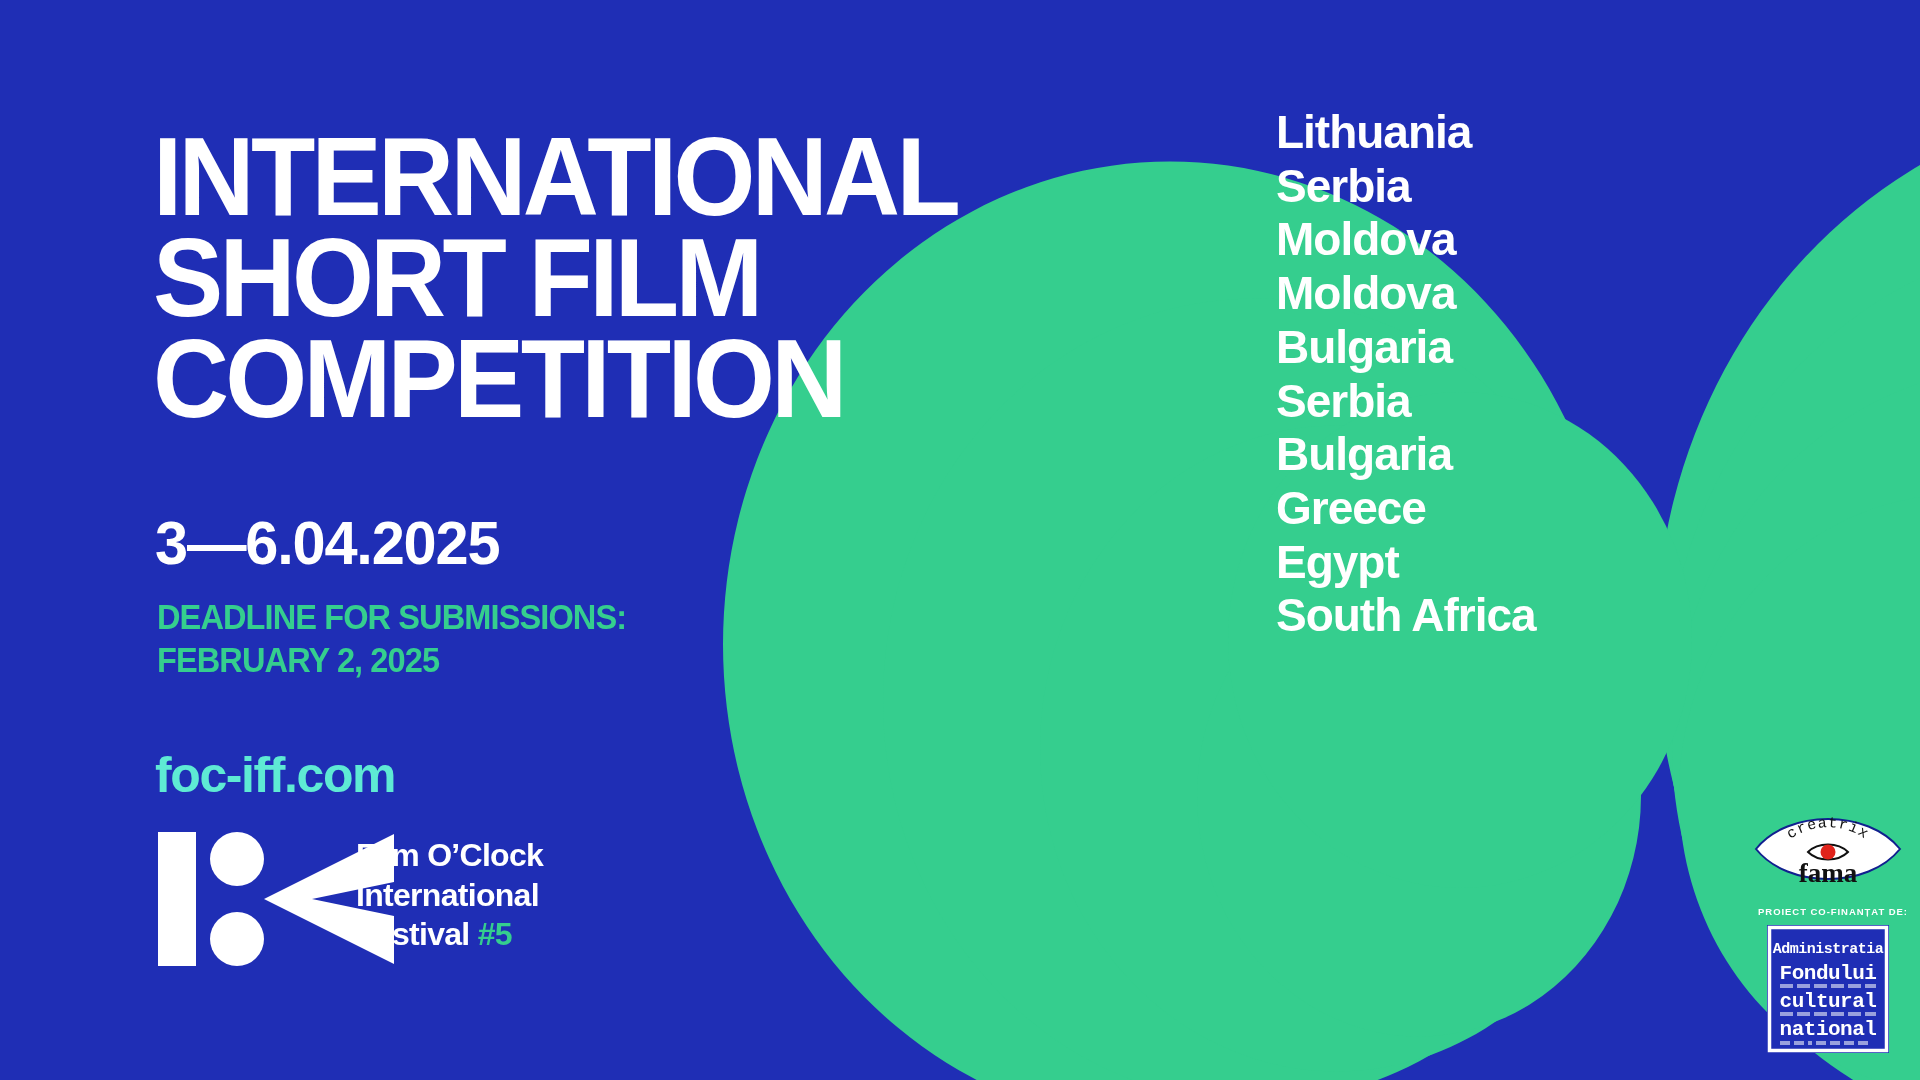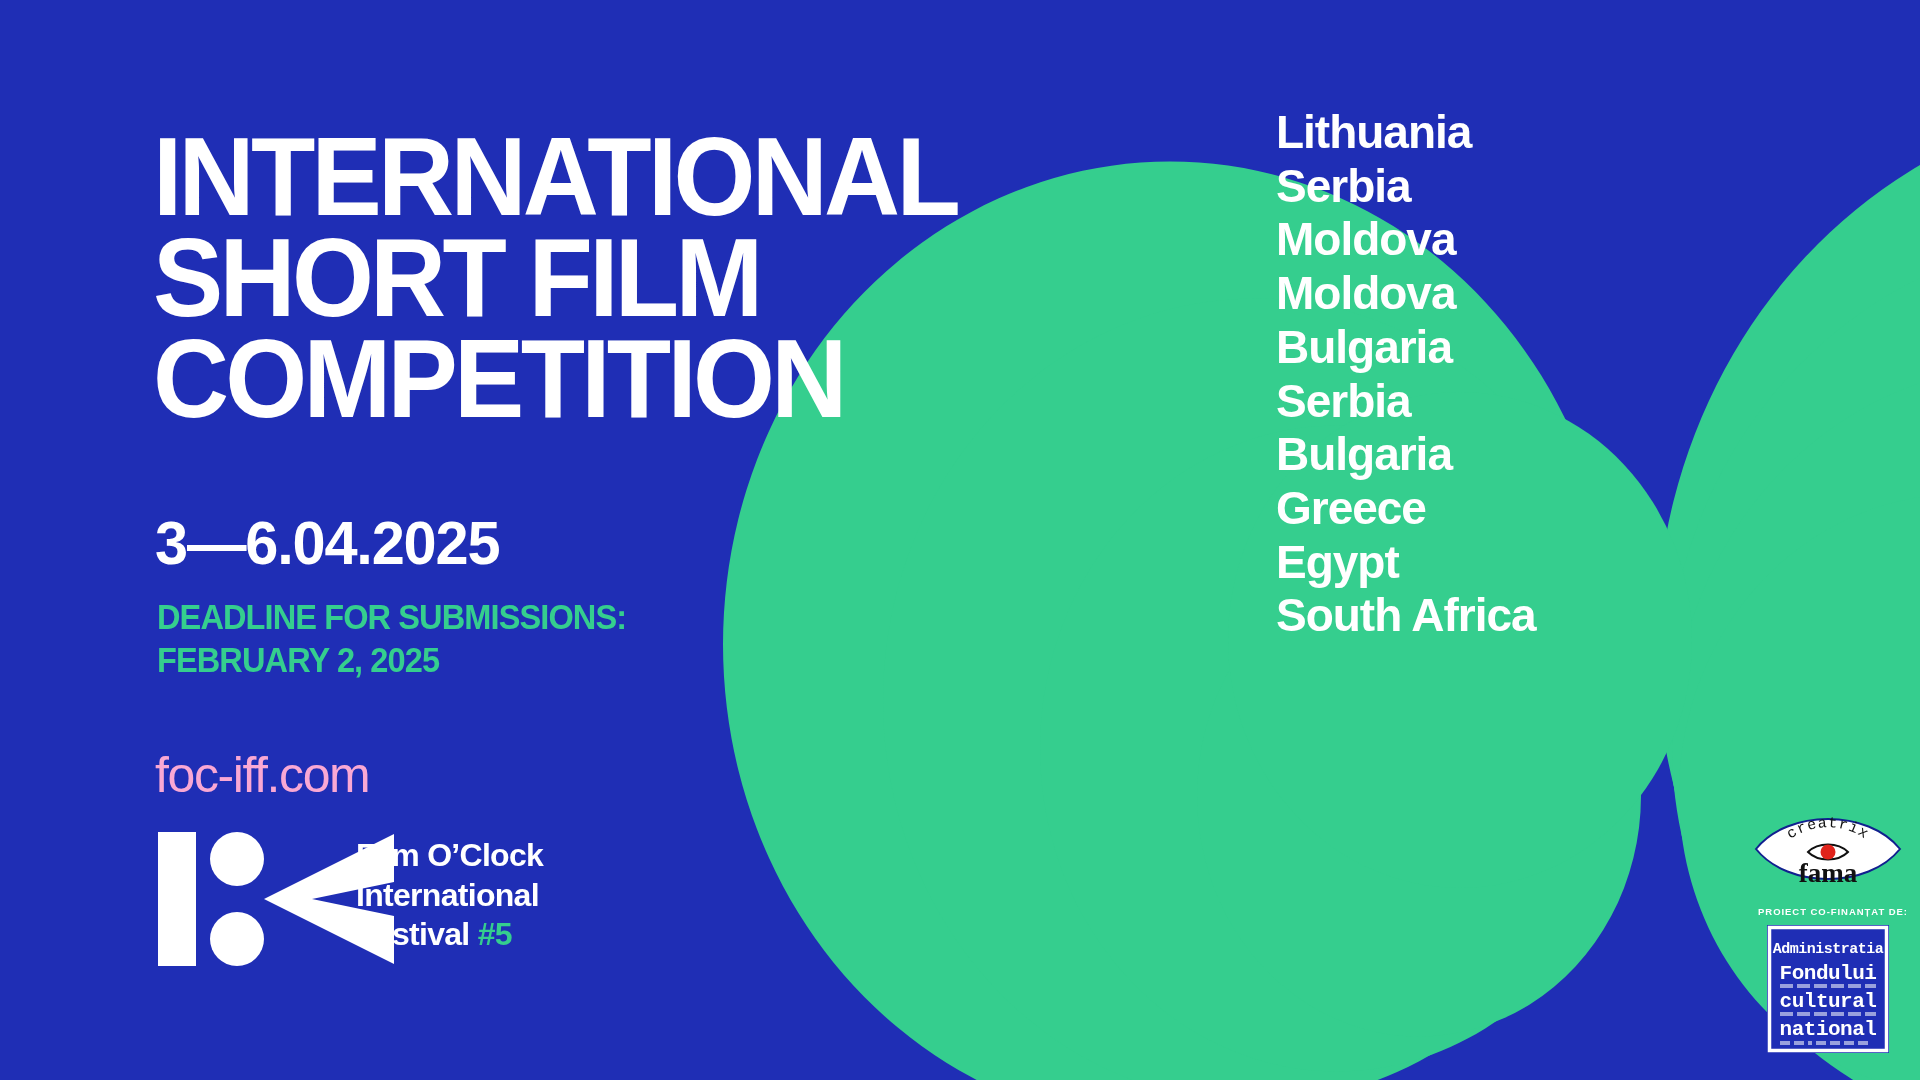--- a/index.html
+++ b/index.html
@@ -71,22 +71,22 @@
     transform: scaleX(0.93);
     transform-origin: left top;
     white-space: nowrap;
   }
   #deadline span { display: block; }
 
   #website {
     position: absolute;
     left: 155px;
     top: 750px;
-    color: #f9a8d4;
-    font-weight: 400;
+    color: #5eead4;
+    font-weight: 700;
     font-size: 50px;
     letter-spacing: -0.028em;
     line-height: 1;
     white-space: nowrap;
   }
 
   
   #festival-lockup {
     position: absolute;
     left: 158px;

